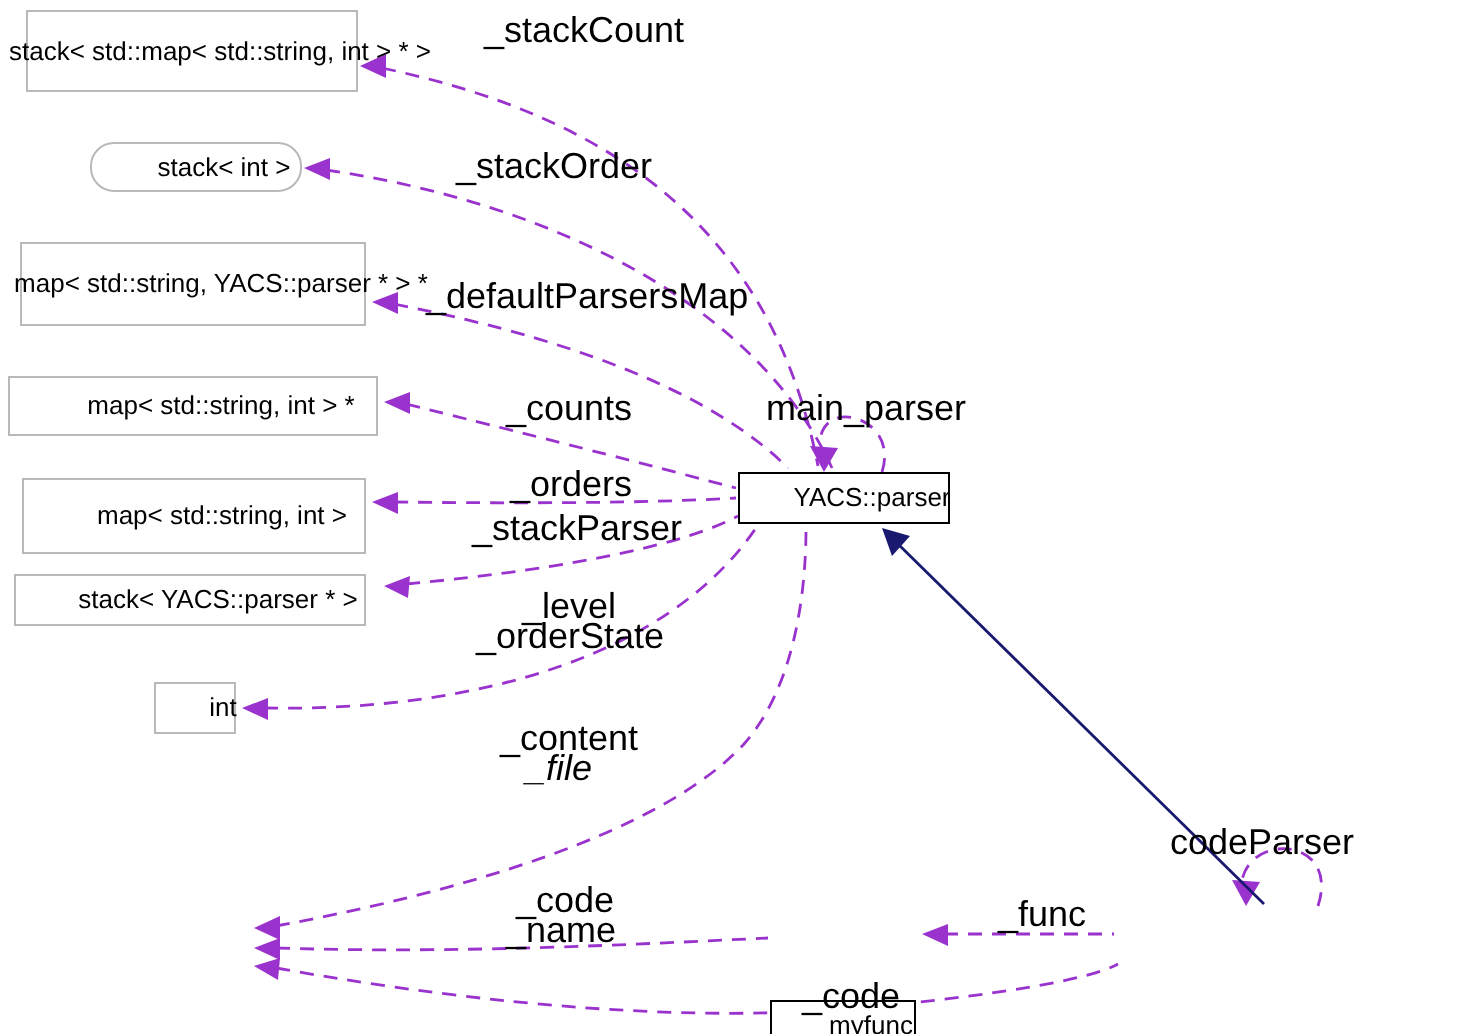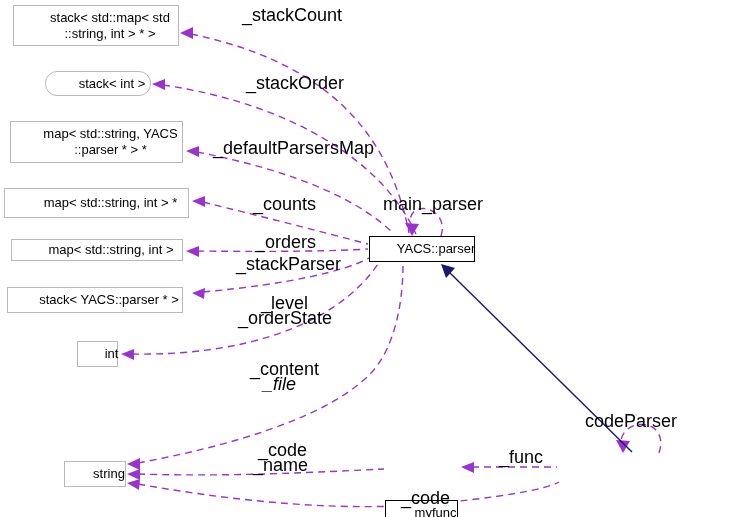--- a/index.html
+++ b/index.html
@@ -3,21 +3,21 @@
 <meta charset="utf-8">
 <style>
   html,body { margin:0; padding:0; background:#fff; }
   #canvas {
     position:relative; width:731px; height:517px; background:#fff; overflow:hidden;
     font-family:"Liberation Sans", sans-serif;
   }
   #edges { position:absolute; left:0; top:0; width:731px; height:517px; }
   .node {
     position:absolute; box-sizing:border-box;
-    display:flex; flex-direction:column; justify-content:center; align-items:center;
+    display:flex; flex-direction:row; justify-content:center; align-items:center;
     text-align:center; font-size:13px; line-height:16px; color:#000;
     background:var(--node-fill,#fff);
     border:1px solid var(--node-border-gray,#b9b9b9);
     padding-left:28px;
   }
   .node.solid  { border:1.5px solid var(--node-border-black,#000); }
   .node.active { border:1.5px solid var(--node-border-black,#000); background:var(--node-fill-active,#bfbfbf); }
   .node span { display:block; white-space:nowrap; }
   .elabel {
     position:absolute; font-size:18px; line-height:14px; color:#000; white-space:nowrap;
@@ -88,47 +88,44 @@
 
   <div class="node" style="left:10px; top:121px; width:173px; height:42px;">
     <span>map&lt; std::string, YACS</span>
     <span>::parser * &gt; *</span>
   </div>
 
   <div class="node" style="left:4px; top:188px; width:185px; height:30px;">
     <span>map&lt; std::string, int &gt; *</span>
   </div>
 
-  <div class="node" style="left:11px; top:239px; width:172px; height:22px;text-align:right;">
+  <div class="node" style="left:11px; top:239px; width:172px; height:38px;text-align:right;">
     <span>map&lt; std::string, int &gt;</span>
   </div>
 
   <div class="node" style="left:7px; top:287px; width:176px; height:26px;">
     <span>stack&lt; YACS::parser * &gt;</span>
   </div>
 
   <div class="node" style="left:77px; top:341px; width:41px; height:26px;">
     <span>int</span>
   </div>
 
-  <div class="node" style="left:64px; top:461px; width:62px; height:26px;">
-    <span>string</span>
-  </div>
 
   <div class="node solid" style="left:369px; top:236px; width:106px; height:26px;">
     <span>YACS::parser</span>
   </div>
 
   <div class="node solid" style="left:385px; top:454px; width:73px; height:26px;margin-top:46px;">
     <span>myfunc</span>
   </div>
 
 
   <div class="elabel" style="left:242px; top:8px;">_stackCount</div>
-  <div class="elabel" style="left:246px; top:76px;text-align:right;">_stackOrder</div>
+  <div class="elabel" style="left:228px; top:76px;text-align:right;">_stackOrder</div>
   <div class="elabel" style="left:213px; top:141px;">_defaultParsersMap</div>
   <div class="elabel" style="left:253px; top:197px;">_counts</div>
   <div class="elabel" style="left:383px; top:197px;">main_parser</div>
   <div class="elabel" style="left:255px; top:235px;">_orders</div>
   <div class="elabel" style="left:236px; top:257px;">_stackParser</div>
   <div class="elabel" style="left:261px; top:296px;">_level</div>
   <div class="elabel" style="left:238px; top:311px;">_orderState</div>
   <div class="elabel" style="left:250px; top:362px;">_content</div>
   <div class="elabel" style="left:263px; top:377px;font-style:italic;">_file</div>
   <div class="elabel" style="left:258px; top:443px;">_code</div>

